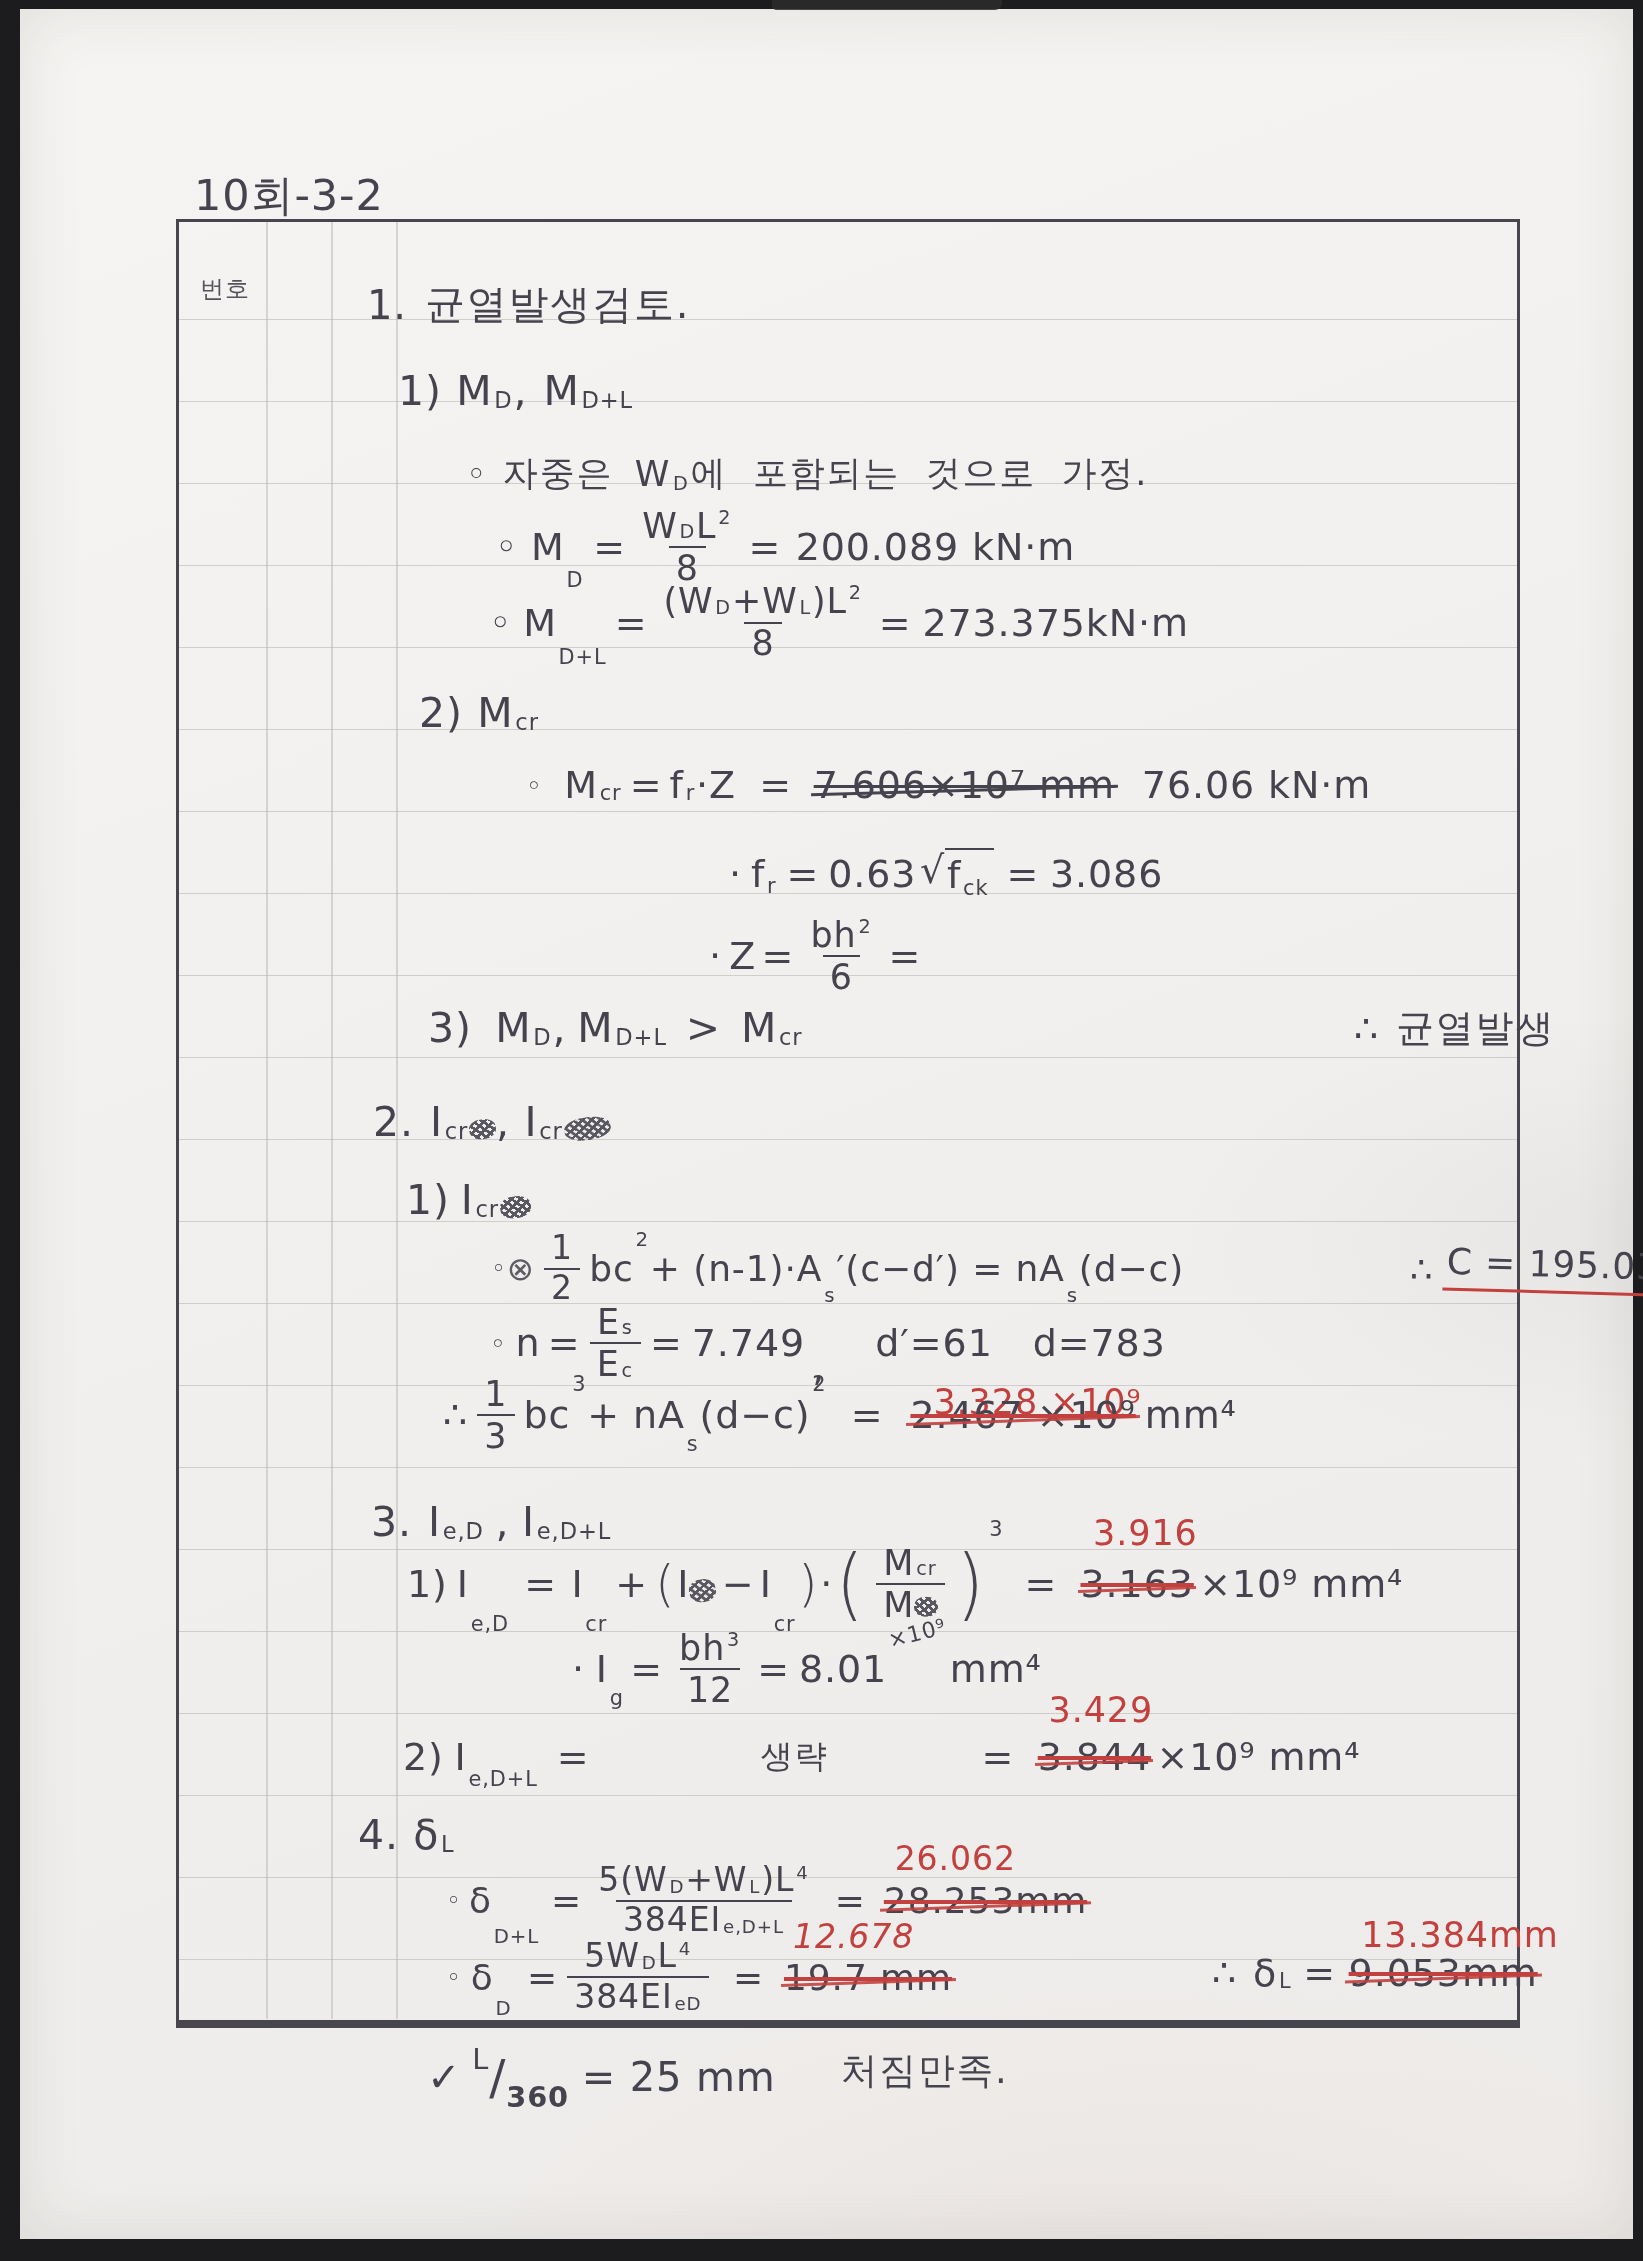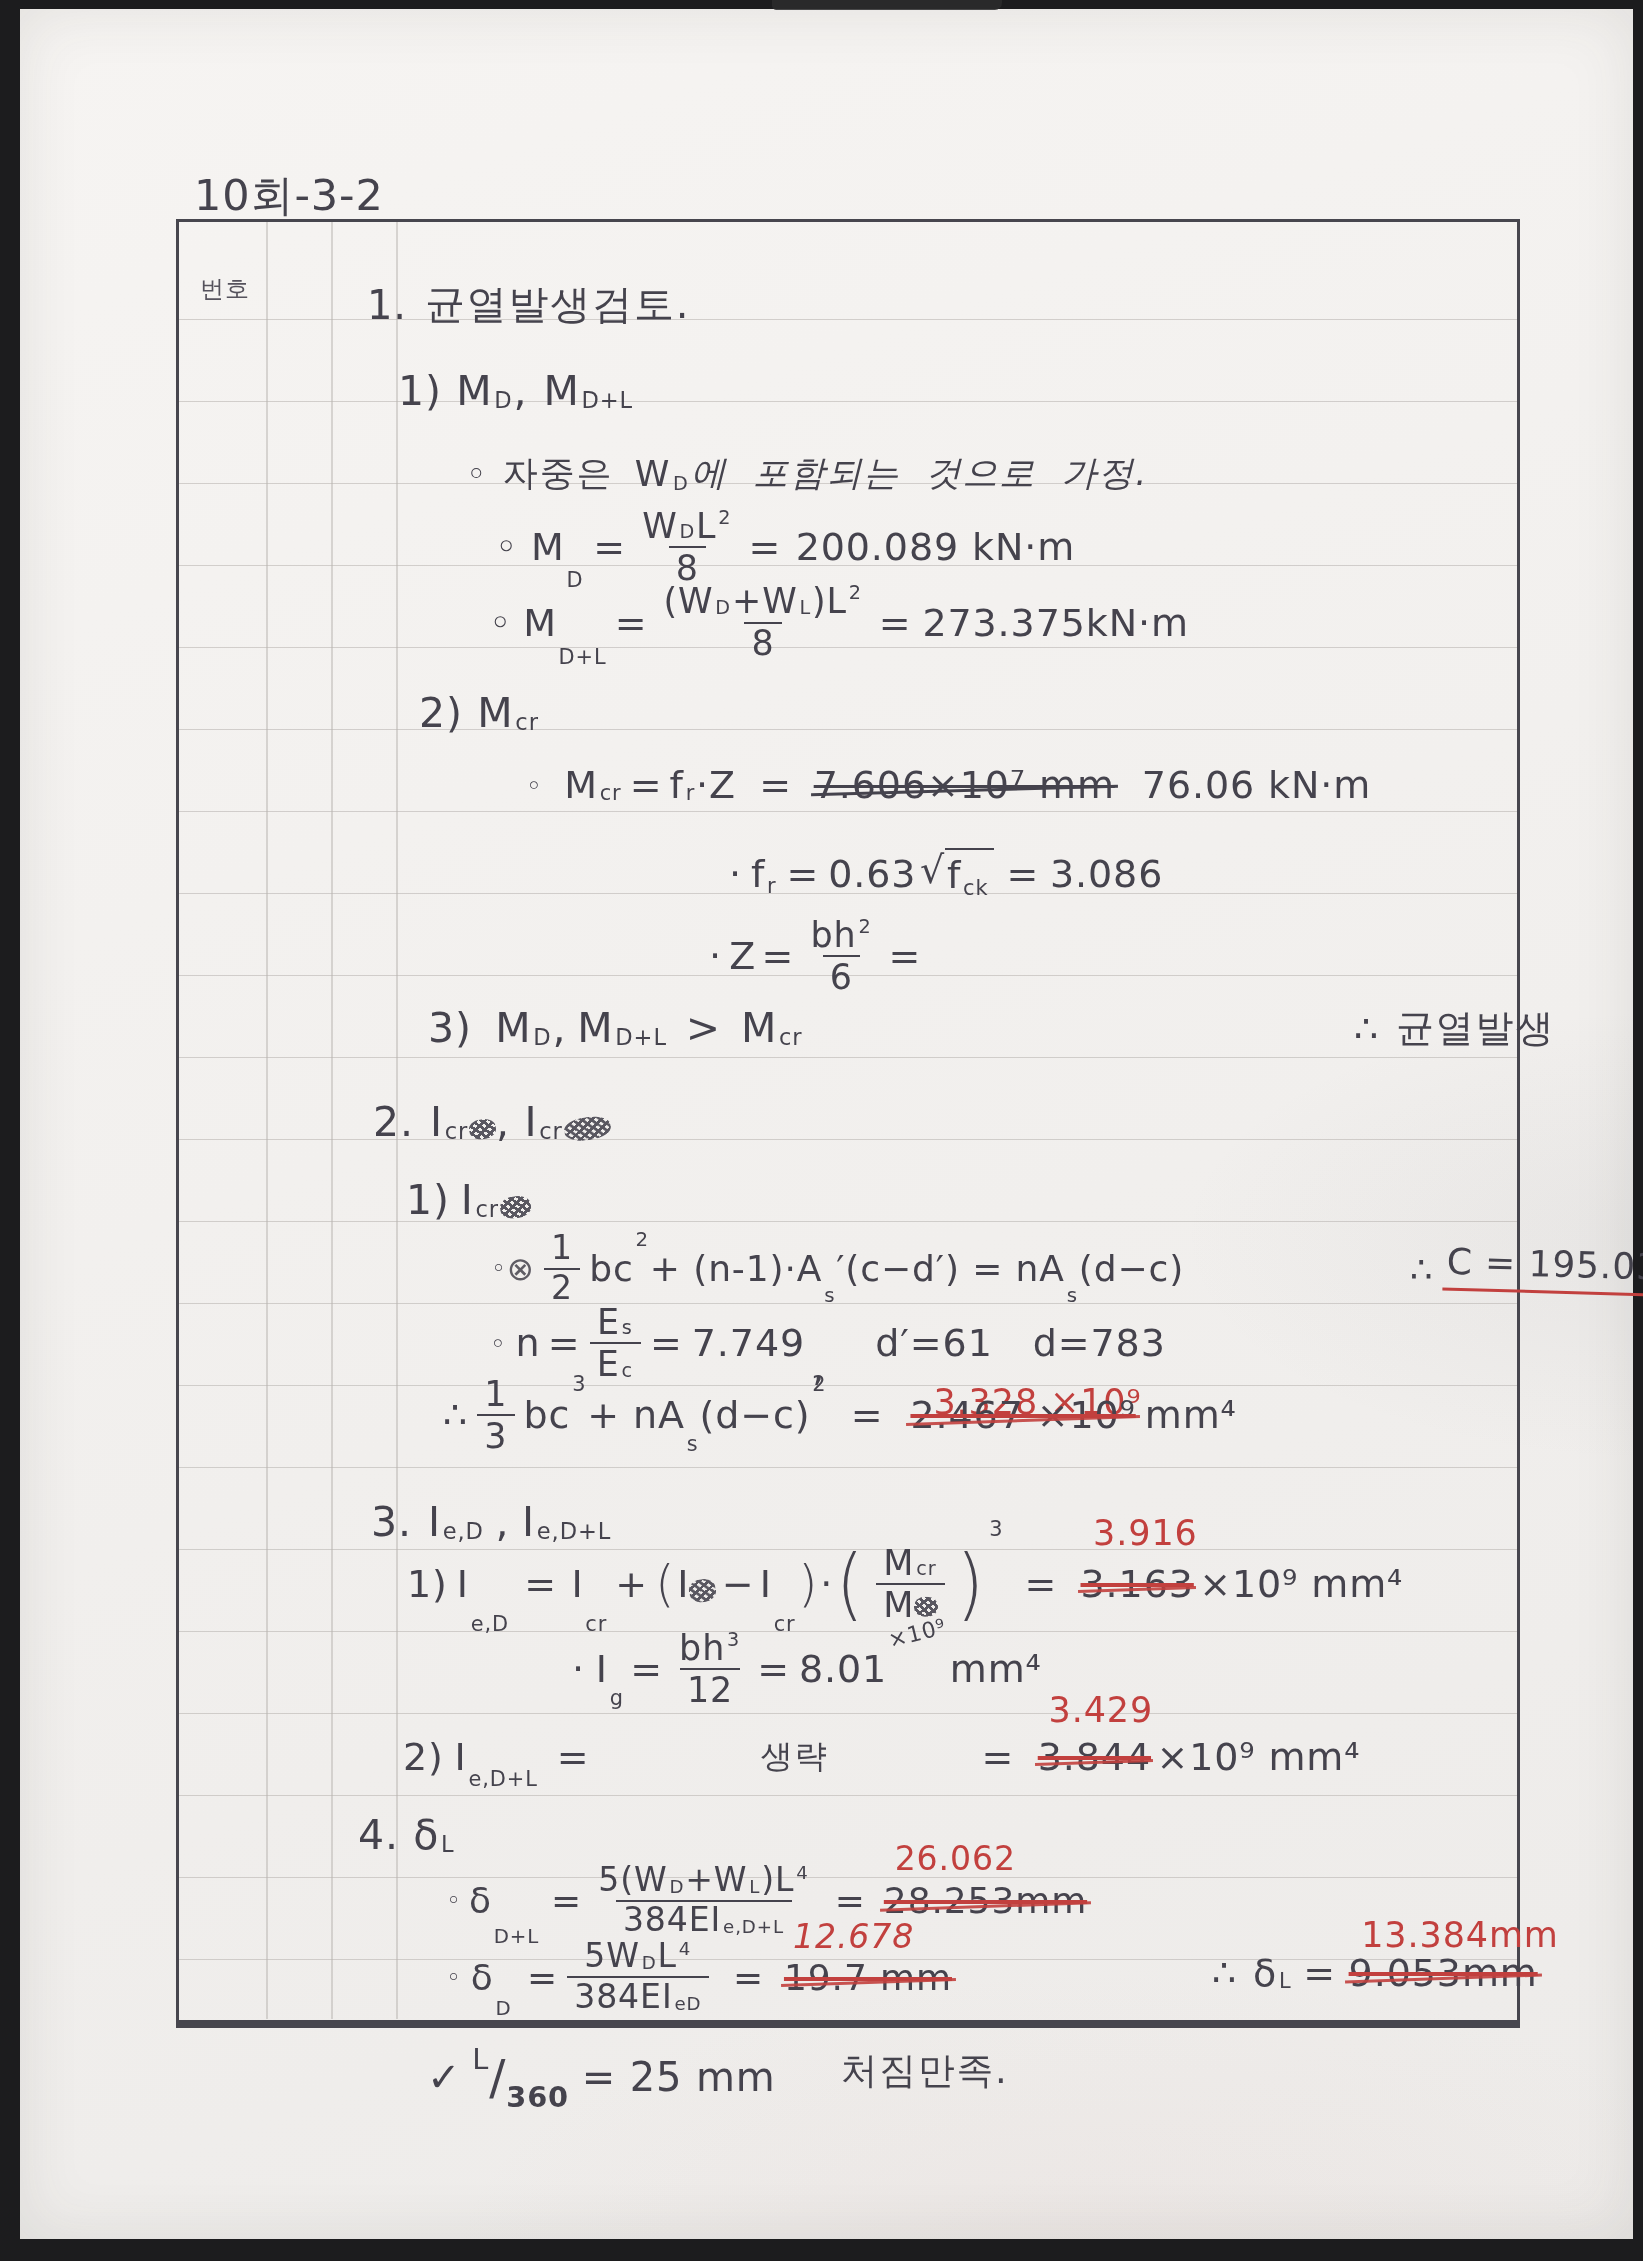--- a/index.html
+++ b/index.html
@@ -103,21 +103,21 @@
       <span class="sb">D+L</span>
   </div>
 
   <div class="line korean" style="left:466px;top:450px;font-size:35px;">
     <span>◦</span>
     <b class="g" style="flex-basis:14.4px"></b>
     <span>자중은</span>
     <b class="g" style="flex-basis:21.6px"></b>
     <span>W</span>
       <span class="sb">D</span>
-    <span style="word-spacing:12.6px;font-style:italic;">에  포함되는  것으로  가정.</span>
+    <span style="word-spacing:12.6px;">에  포함되는  것으로  가정.</span>
   </div>
 
   <div class="line" style="left:495px;top:500px;font-size:38px;height:94px;">
     <span>◦</span>
     <b class="g" style="flex-basis:12.6px"></b>
     <span>M</span>
       <span class="sb">D</span>
     <b class="g" style="flex-basis:9px"></b>
     <span>=</span>
     <span class="frac">

